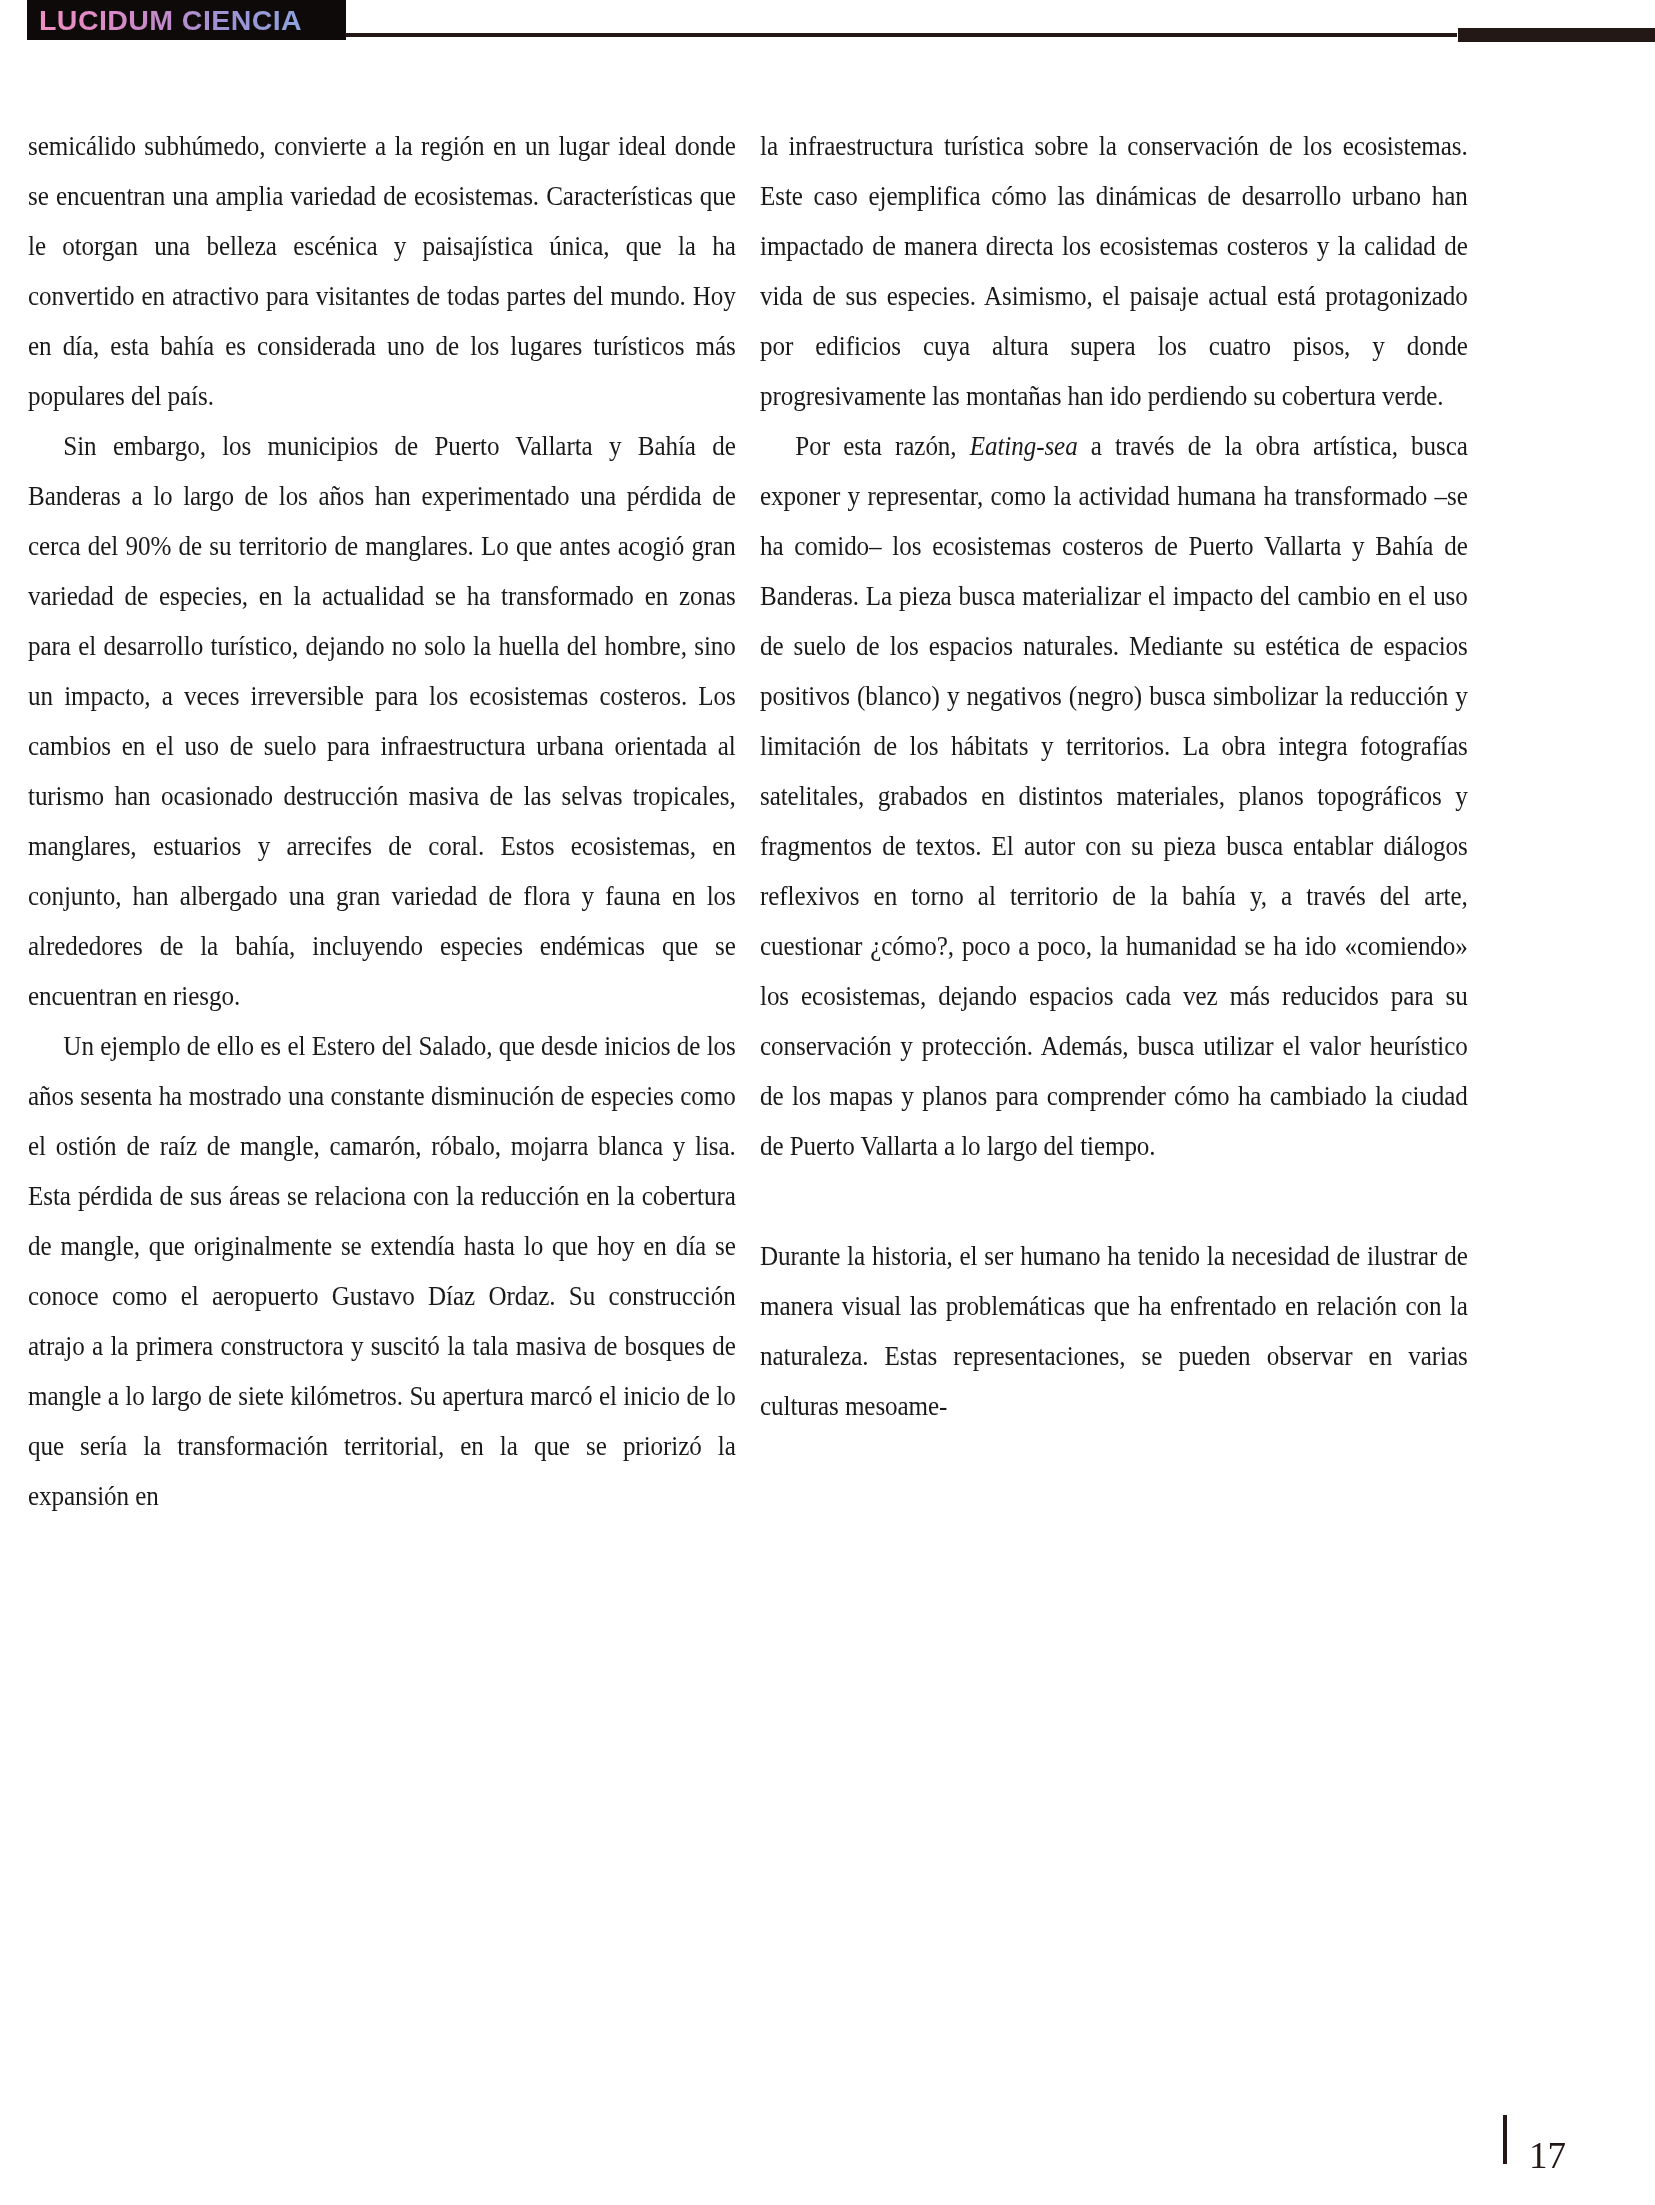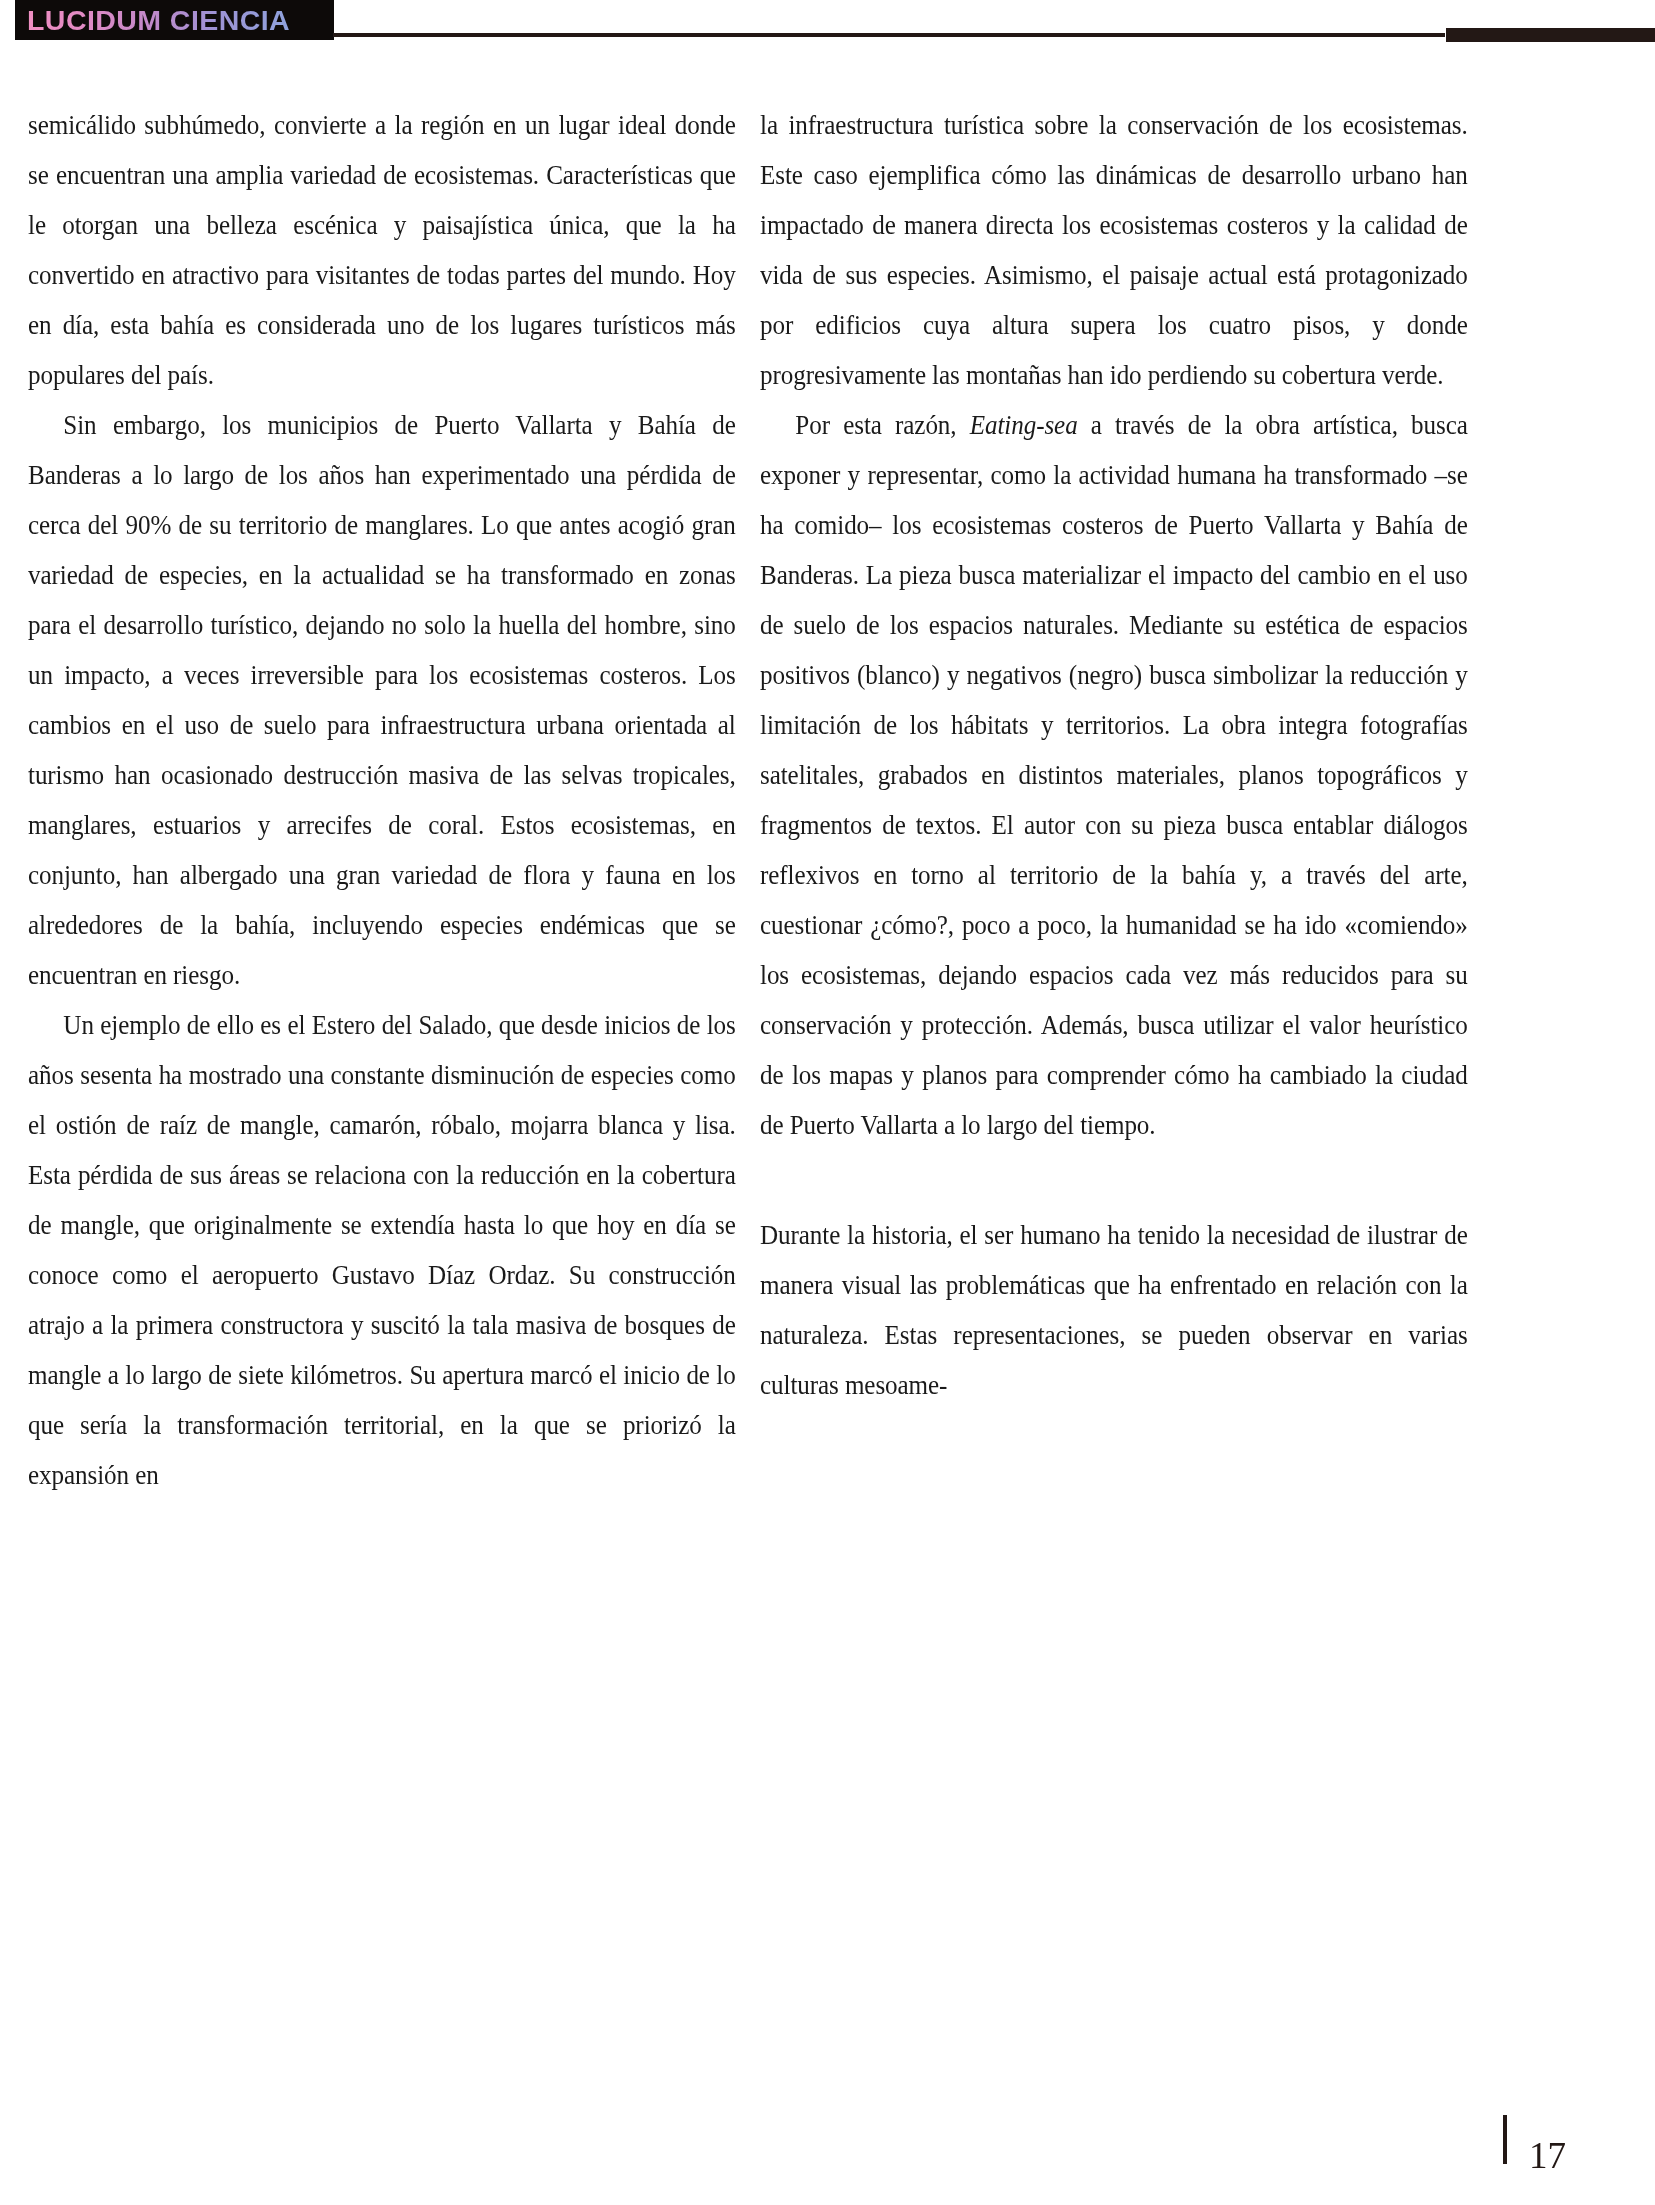--- a/index.html
+++ b/index.html
@@ -12,21 +12,21 @@
     height: 2205px;
     position: relative;
     font-family: "Liberation Serif", serif;
     overflow: hidden;
   }
 
   
   .header {
     position: absolute;
     top: 0;
-    left: 0;
+    left: 12px;
     width: 1593px;
     height: 46px;
   }
   .masthead-box {
     position: absolute;
     left: 14.8px;
     top: 0px;
     width: 319px;
     height: 40px;
     background: #0d0a09;
@@ -63,21 +63,21 @@
     top: 28px;
     width: 209px;
     height: 14px;
     background: #231815;
   }
 
   
   .content {
     position: absolute;
     left: 0;
-    top: 100px;
+    top: 121px;
     width: 1655px;
     height: 1932px;
   }
   .column {
     position: absolute;
     top: 0;
     width: 708px;
   }
   .column.left  { left: 28px; }
   .column.right { left: 760px; }

